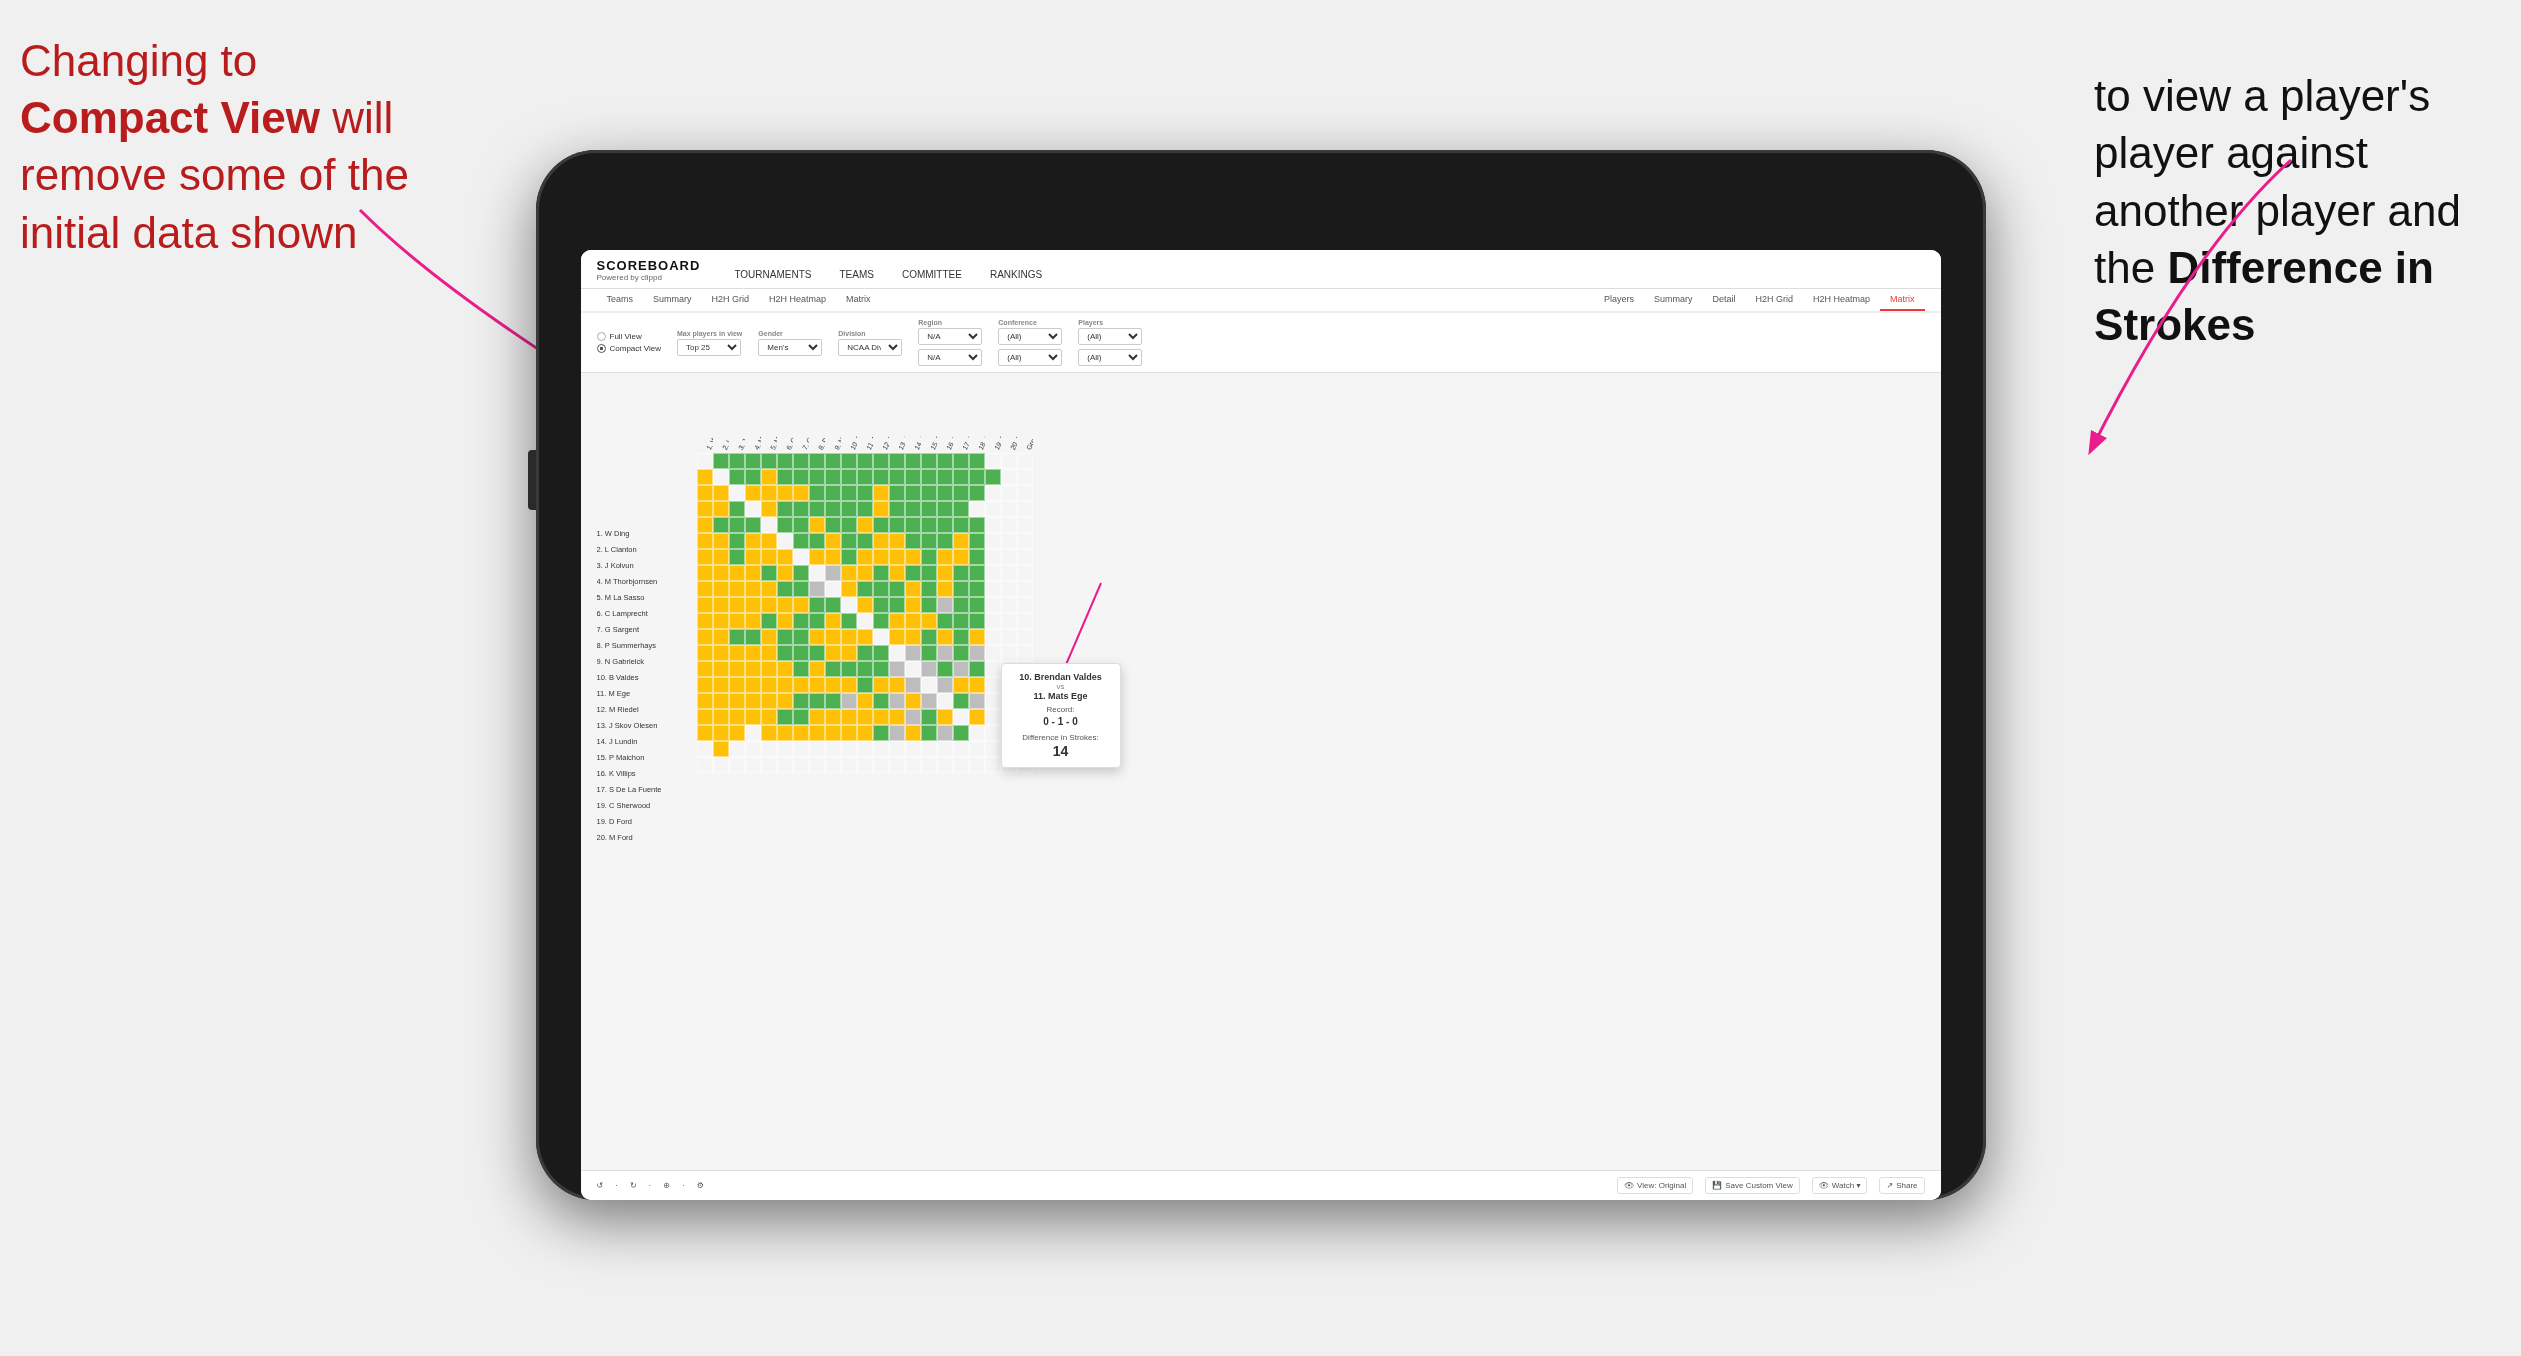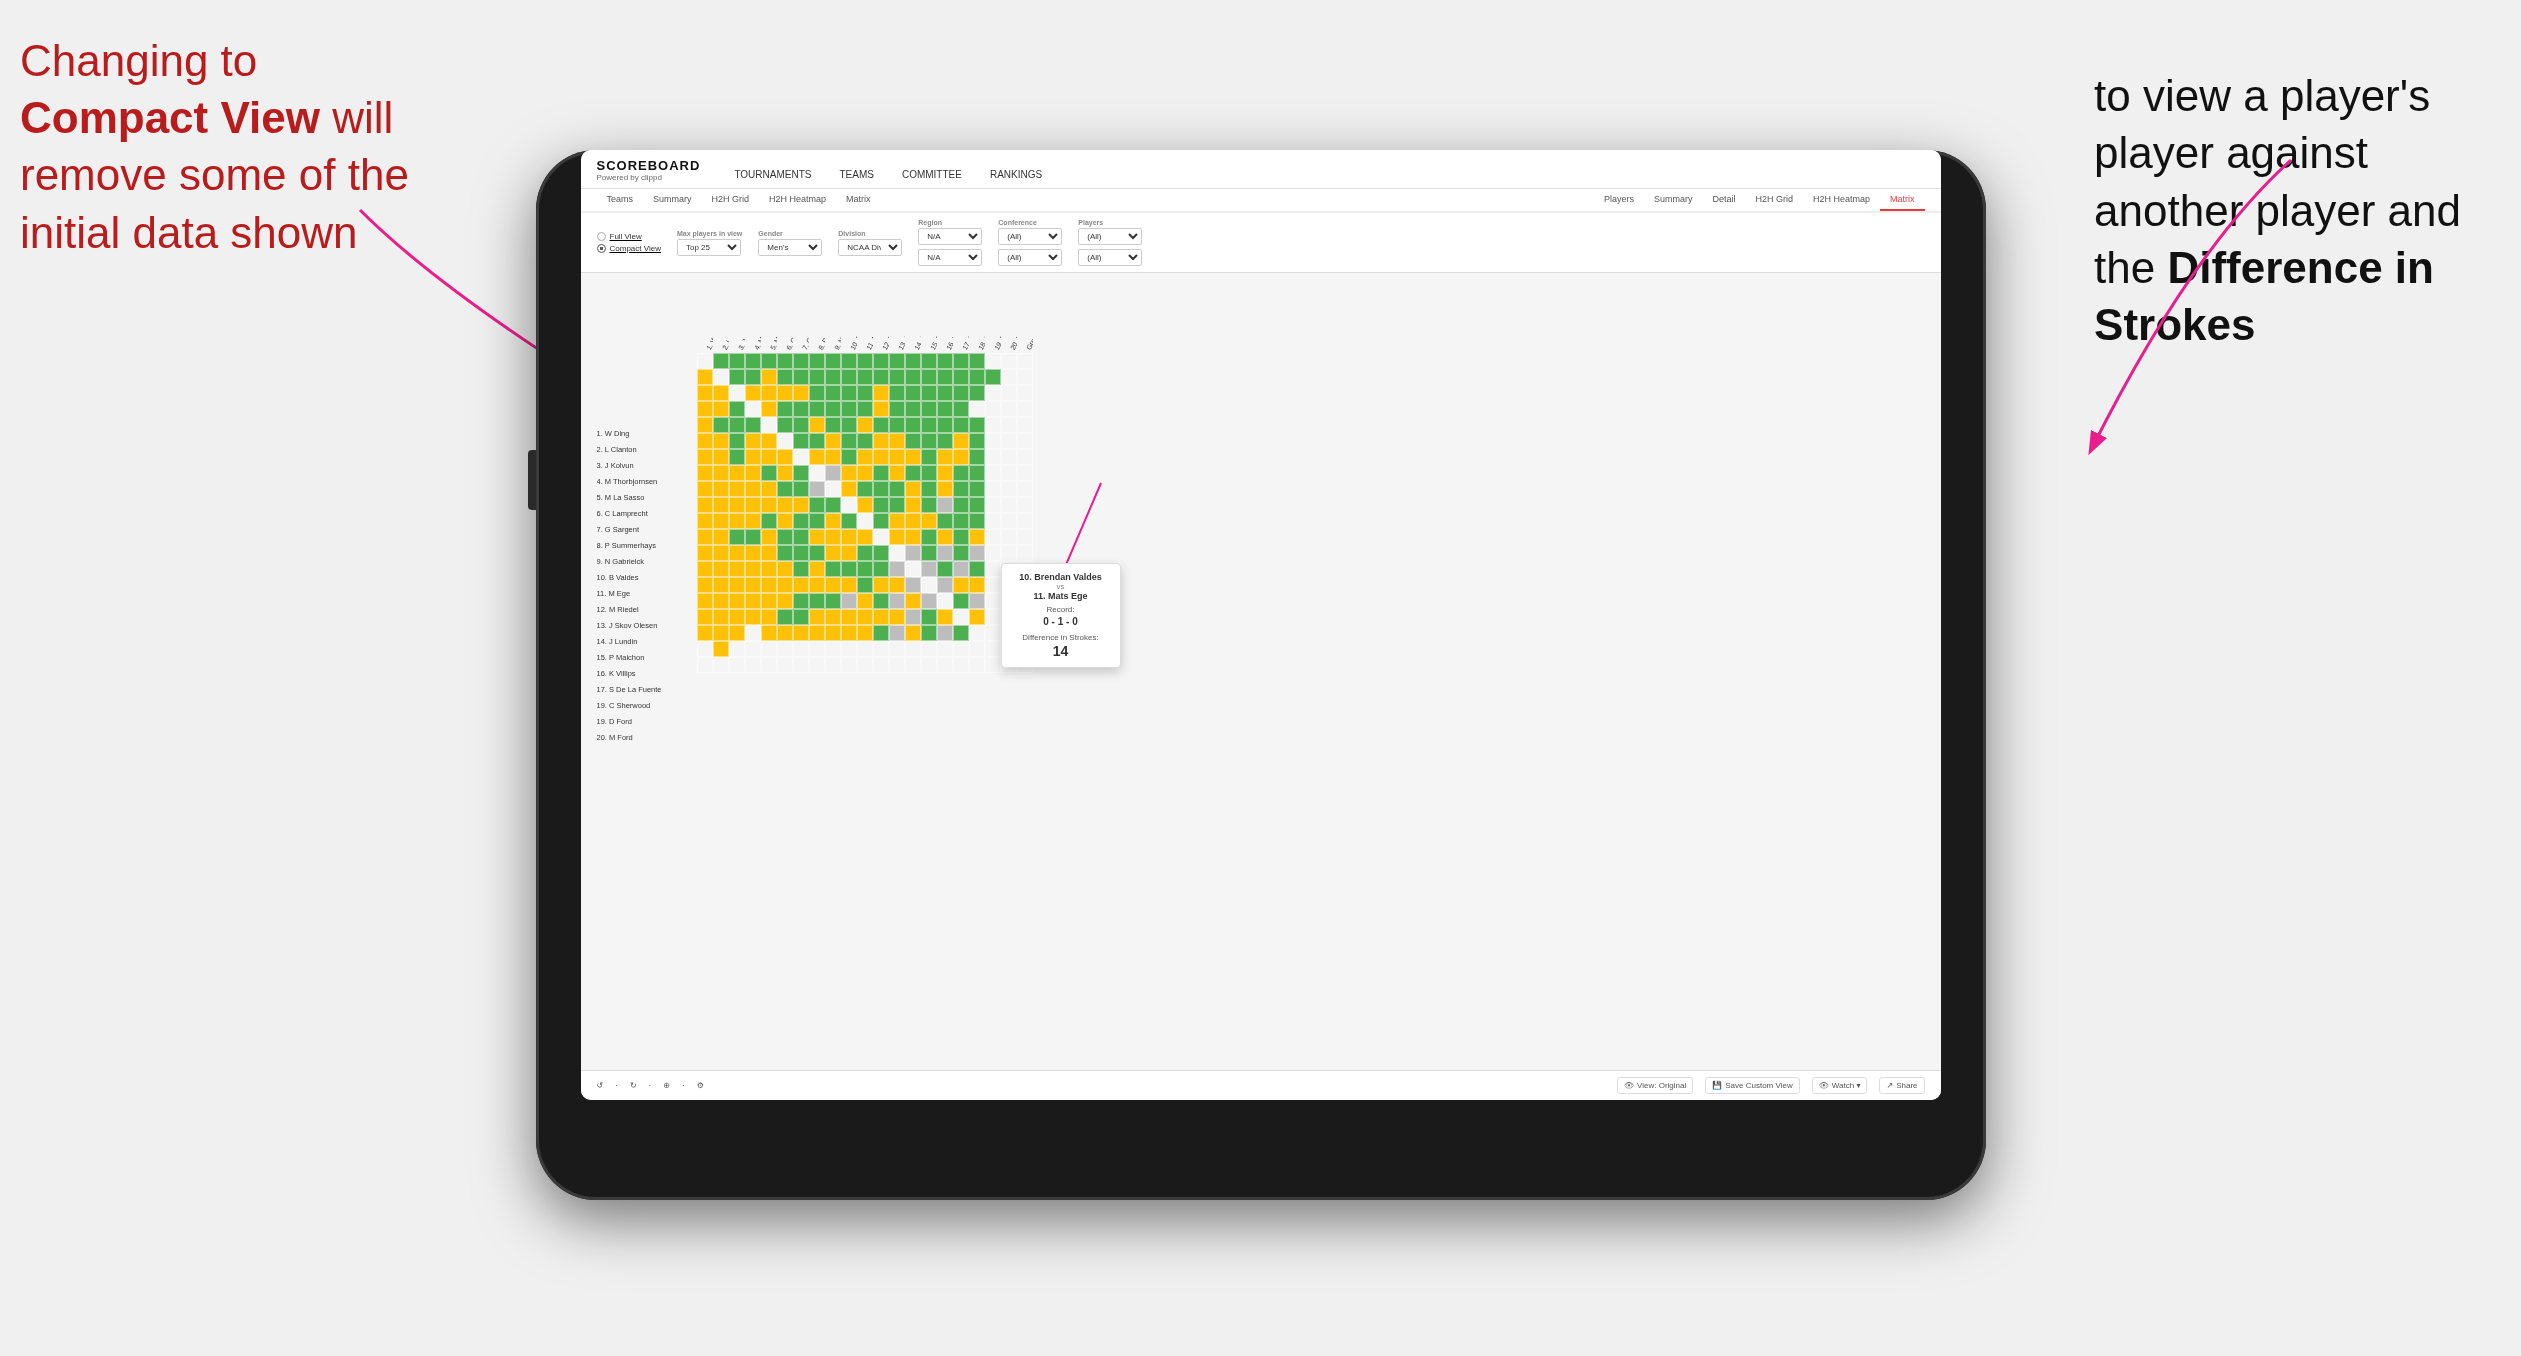--- a/index.html
+++ b/index.html
@@ -46,21 +46,21 @@
       position: absolute;
       top: 150px;
       left: 50%;
       transform: translateX(-50%);
       width: 1450px;
       height: 1050px;
       background: #1a1a1a;
       border-radius: 60px;
       box-shadow: 0 20px 60px rgba(0,0,0,0.5), inset 0 0 0 3px #3a3a3a;
       display: flex;
-      align-items: flex-start;
+      align-items: flex-end;
       justify-content: center;
     }
 
     .tablet-screen {
       width: 1360px;
       height: 950px;
       background: white;
       border-radius: 10px;
       overflow: hidden;
       display: flex;
@@ -150,21 +150,20 @@
       align-items: center;
       gap: 16px;
       border-bottom: 1px solid #ddd;
       flex-shrink: 0;
     }
 
     .radio-group {
       display: flex;
       flex-direction: column;
       gap: 3px;
-      text-decoration: underline;
     }
     .radio-item {
       display: flex;
       align-items: center;
       gap: 4px;
       font-size: 8px;
       color: #333;
     }
     .radio-circle {
       width: 9px;

